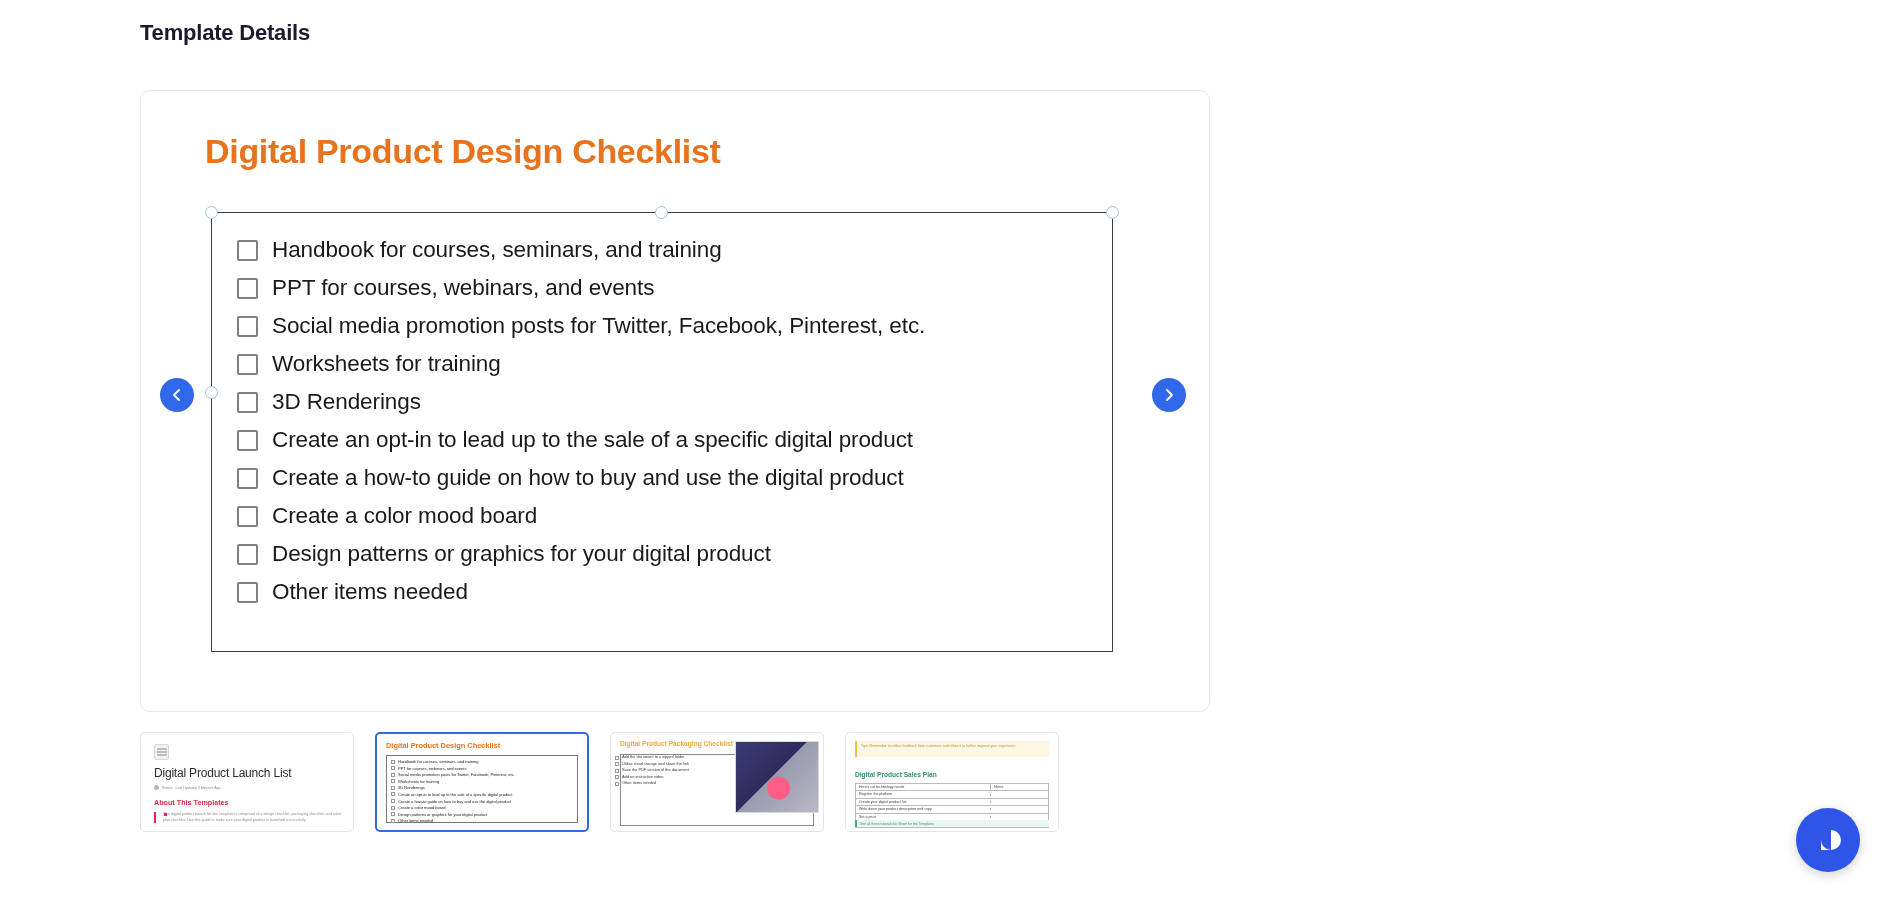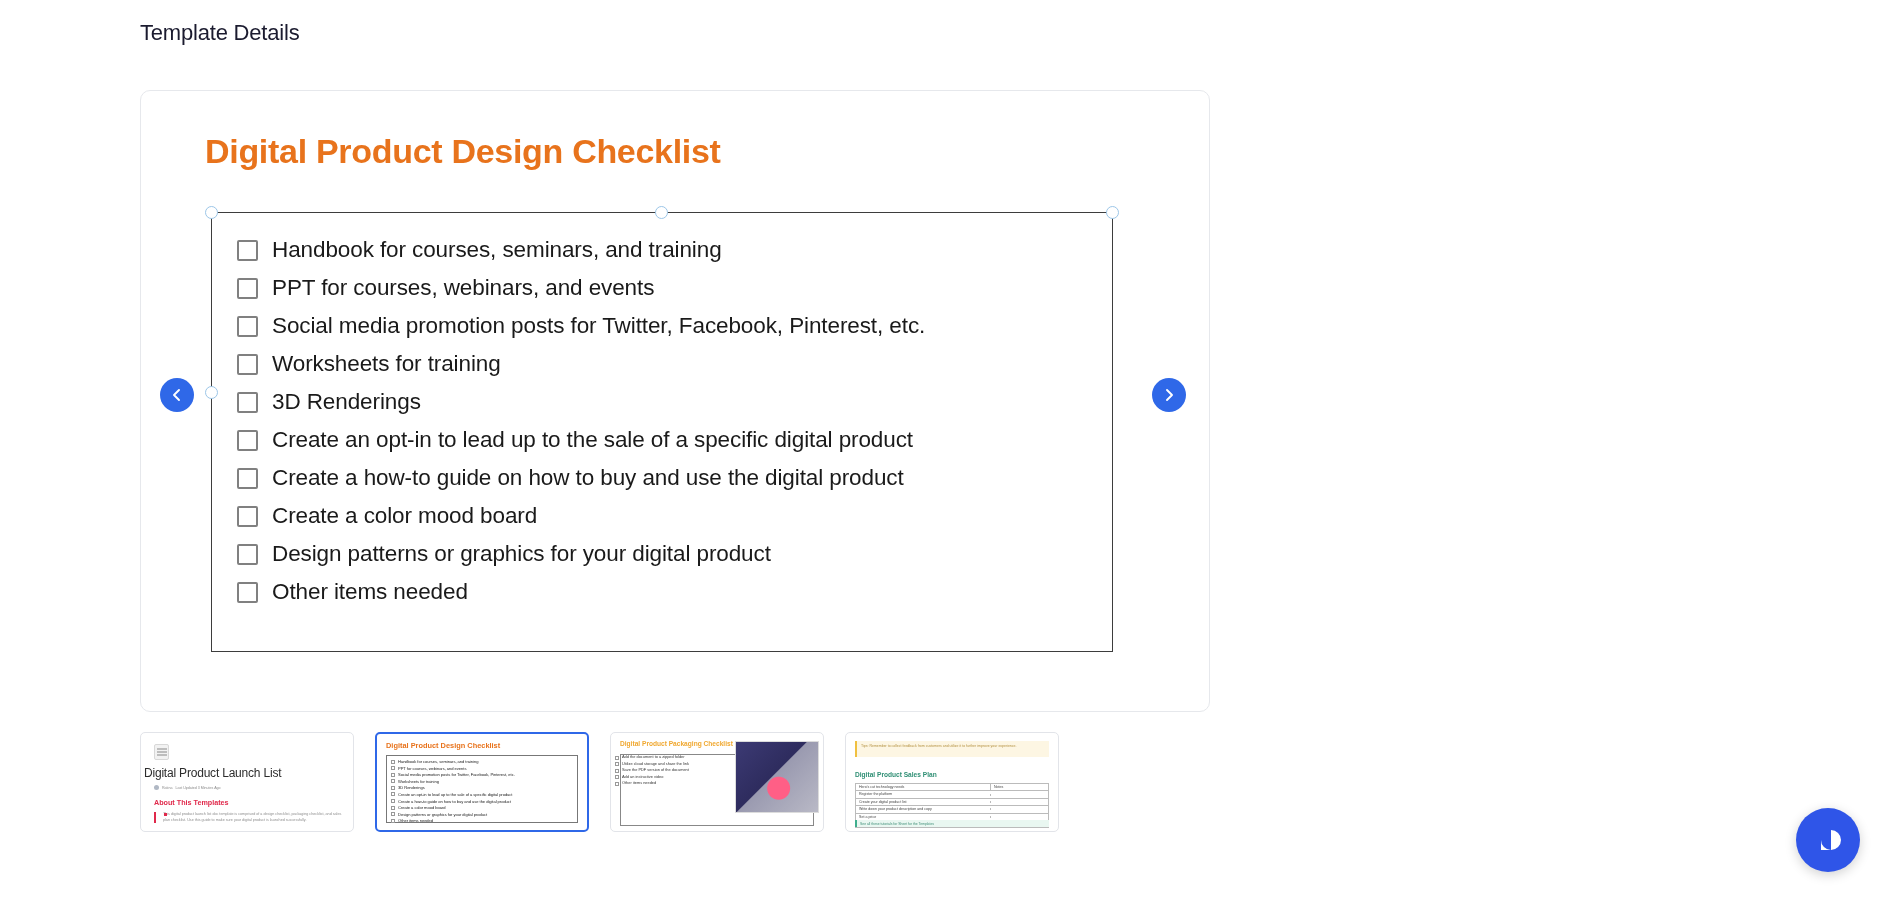--- a/index.html
+++ b/index.html
@@ -9,21 +9,21 @@
     background: #ffffff;
     font-family: "Liberation Sans", sans-serif;
     overflow: hidden;
   }
 
   .page-title {
     position: absolute;
     left: 140px;
     top: 20px;
     font-size: 22px;
-    font-weight: 400;
+    font-weight: 700;
     color: #1b1b2f;
     letter-spacing: -0.2px;
   }
 
   
   .preview-card {
     position: absolute;
     left: 140px;
     top: 90px;
     width: 1070px;
@@ -141,21 +141,21 @@
   .t1-icon {
     position: absolute; left: 13px; top: 11px;
     width: 15px; height: 16px;
     background: #f2f2f2; border: 1px solid #d8d8d8; border-radius: 2px;
   }
   .t1-icon:after {
     content:""; position:absolute; left:2px; top:3px; width:10px; height:1.5px;
     background:#bdbdbd; box-shadow: 0 3px 0 #bdbdbd, 0 6px 0 #bdbdbd;
   }
   .t1-title {
-    position: absolute; left: 3px; top: 33px;
+    position: absolute; left: 13px; top: 33px;
     font-size: 12px; color: #2c2c2c; font-weight: 400; letter-spacing: -0.2px; text-align: right;
   }
   .t1-meta {
     position: absolute; left: 13px; top: 52px;
     font-size: 3.6px; color: #8a8a8a; display:flex; align-items:center; gap:3px;
   }
   .t1-avatar { width:5px;height:5px;border-radius:50%;background:#b0b8c4; }
   .t1-about {
     position: absolute; left: 13px; top: 65px;
     font-size: 7.2px; color: #e0294b; font-weight: 700;

